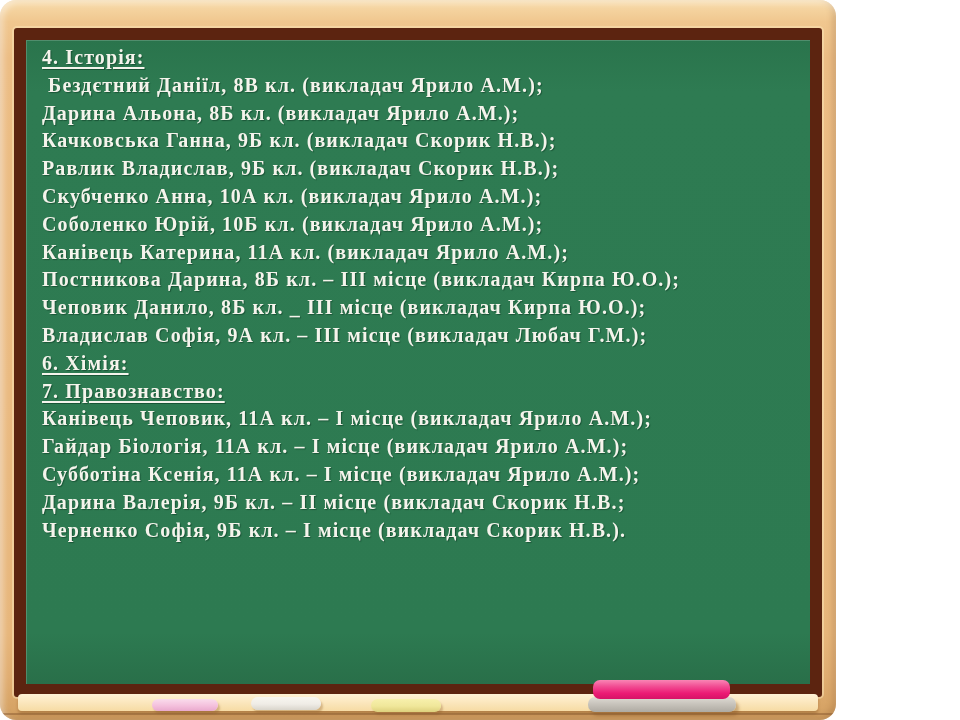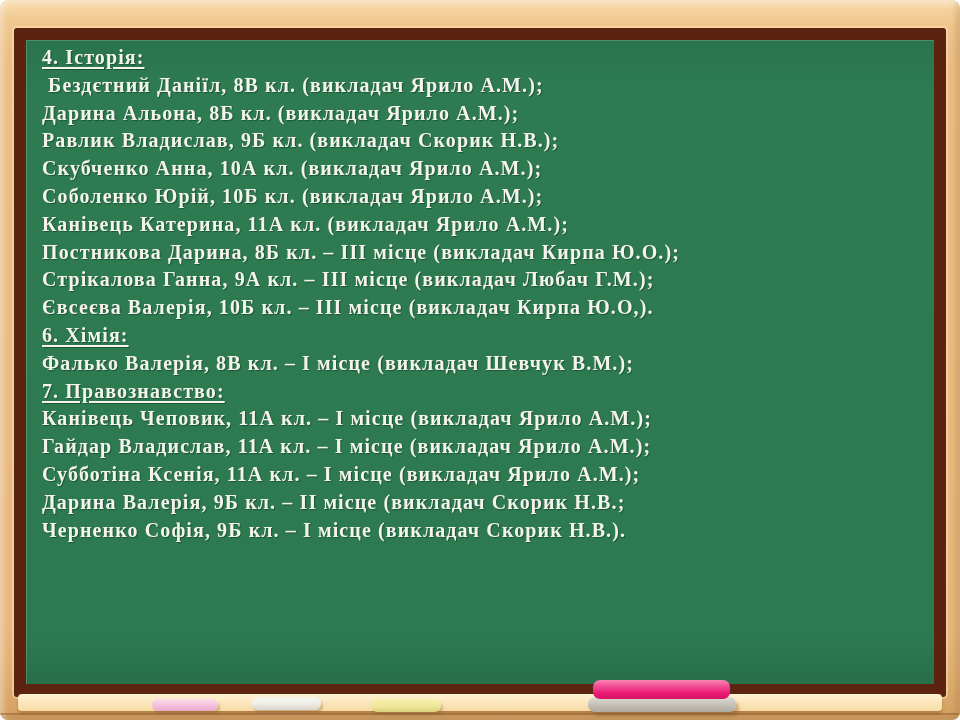--- a/index.html
+++ b/index.html
@@ -1,21 +1,21 @@
 <!DOCTYPE html>
 <html><head>
 <meta charset="utf-8">
 <style>
   html, body { margin: 0; padding: 0; background: #ffffff; }
   body { width: 960px; height: 720px; font-family: "Liberation Serif", "DejaVu Serif", serif; }
 
   .slide {
     position: relative;
-    width: 960px; height: 720px;
-    border-radius: 8px;
+    width: 836px; height: 720px;
+    border-radius: 16px;
     overflow: hidden;
     background: linear-gradient(180deg,
       #f8dcab 0%, #f0c78f 3%, #ecbd85 8%, #eaba81 55%,
       #e7b67b 88%, #e0ad71 94%, #d3a061 100%);
     box-shadow: inset 3px 3px 6px rgba(255,255,255,0.45),
                 inset -3px -3px 6px rgba(120,70,30,0.25);
   }
 
   .board {
     position: absolute;
@@ -100,32 +100,32 @@
 </head>
 <body>
 
 <div class="slide">
 
   <div class="board">
     <div class="board-text">
       <div class="line"><span class="u">4. Історія:</span></div>
       <div class="line"><span> Бездєтний Даніїл, 8В кл. (викладач Ярило А.М.);</span></div>
       <div class="line"><span>Дарина Альона, 8Б кл. (викладач Ярило А.М.);</span></div>
+      <div class="line"><span>Качковська Ганна, 9Б кл. (викладач Скорик Н.В.);</span></div>
       <div class="line"><span>Равлик Владислав, 9Б кл. (викладач Скорик Н.В.);</span></div>
       <div class="line"><span>Скубченко Анна, 10А кл. (викладач Ярило А.М.);</span></div>
       <div class="line"><span>Соболенко Юрій, 10Б кл. (викладач Ярило А.М.);</span></div>
       <div class="line"><span>Канівець Катерина, 11А кл. (викладач Ярило А.М.);</span></div>
       <div class="line"><span>Постникова Дарина, 8Б кл. – ІІІ місце (викладач Кирпа Ю.О.);</span></div>
-      <div class="line"><span>Стрікалова Ганна, 9А кл. – ІІІ місце (викладач Любач Г.М.);</span></div>
-      <div class="line"><span>Євсеєва Валерія, 10Б кл. – ІІІ місце (викладач Кирпа Ю.О,).</span></div>
+      <div class="line"><span>Чеповик Данило, 8Б кл. _ ІІІ місце (викладач Кирпа Ю.О.);</span></div>
+      <div class="line"><span>Владислав Софія, 9А кл. – ІІІ місце (викладач Любач Г.М.);</span></div>
       <div class="line"><span class="u">6. Хімія:</span></div>
-      <div class="line"><span>Фалько Валерія, 8В кл. – І місце (викладач Шевчук В.М.);</span></div>
       <div class="line"><span class="u">7. Правознавство:</span></div>
       <div class="line"><span>Канівець Чеповик, 11А кл. – І місце (викладач Ярило А.М.);</span></div>
-      <div class="line"><span>Гайдар Владислав, 11А кл. – І місце (викладач Ярило А.М.);</span></div>
+      <div class="line"><span>Гайдар Біологія, 11А кл. – І місце (викладач Ярило А.М.);</span></div>
       <div class="line"><span>Субботіна Ксенія, 11А кл. – І місце (викладач Ярило А.М.);</span></div>
       <div class="line"><span>Дарина Валерія, 9Б кл. – ІІ місце (викладач Скорик Н.В.;</span></div>
       <div class="line"><span>Черненко Софія, 9Б кл. – І місце (викладач Скорик Н.В.).</span></div>
     </div>
   </div>
 
   <div class="tray"></div>
 
   <div class="chalk chalk-pink"></div>
   <div class="chalk chalk-white"></div>

